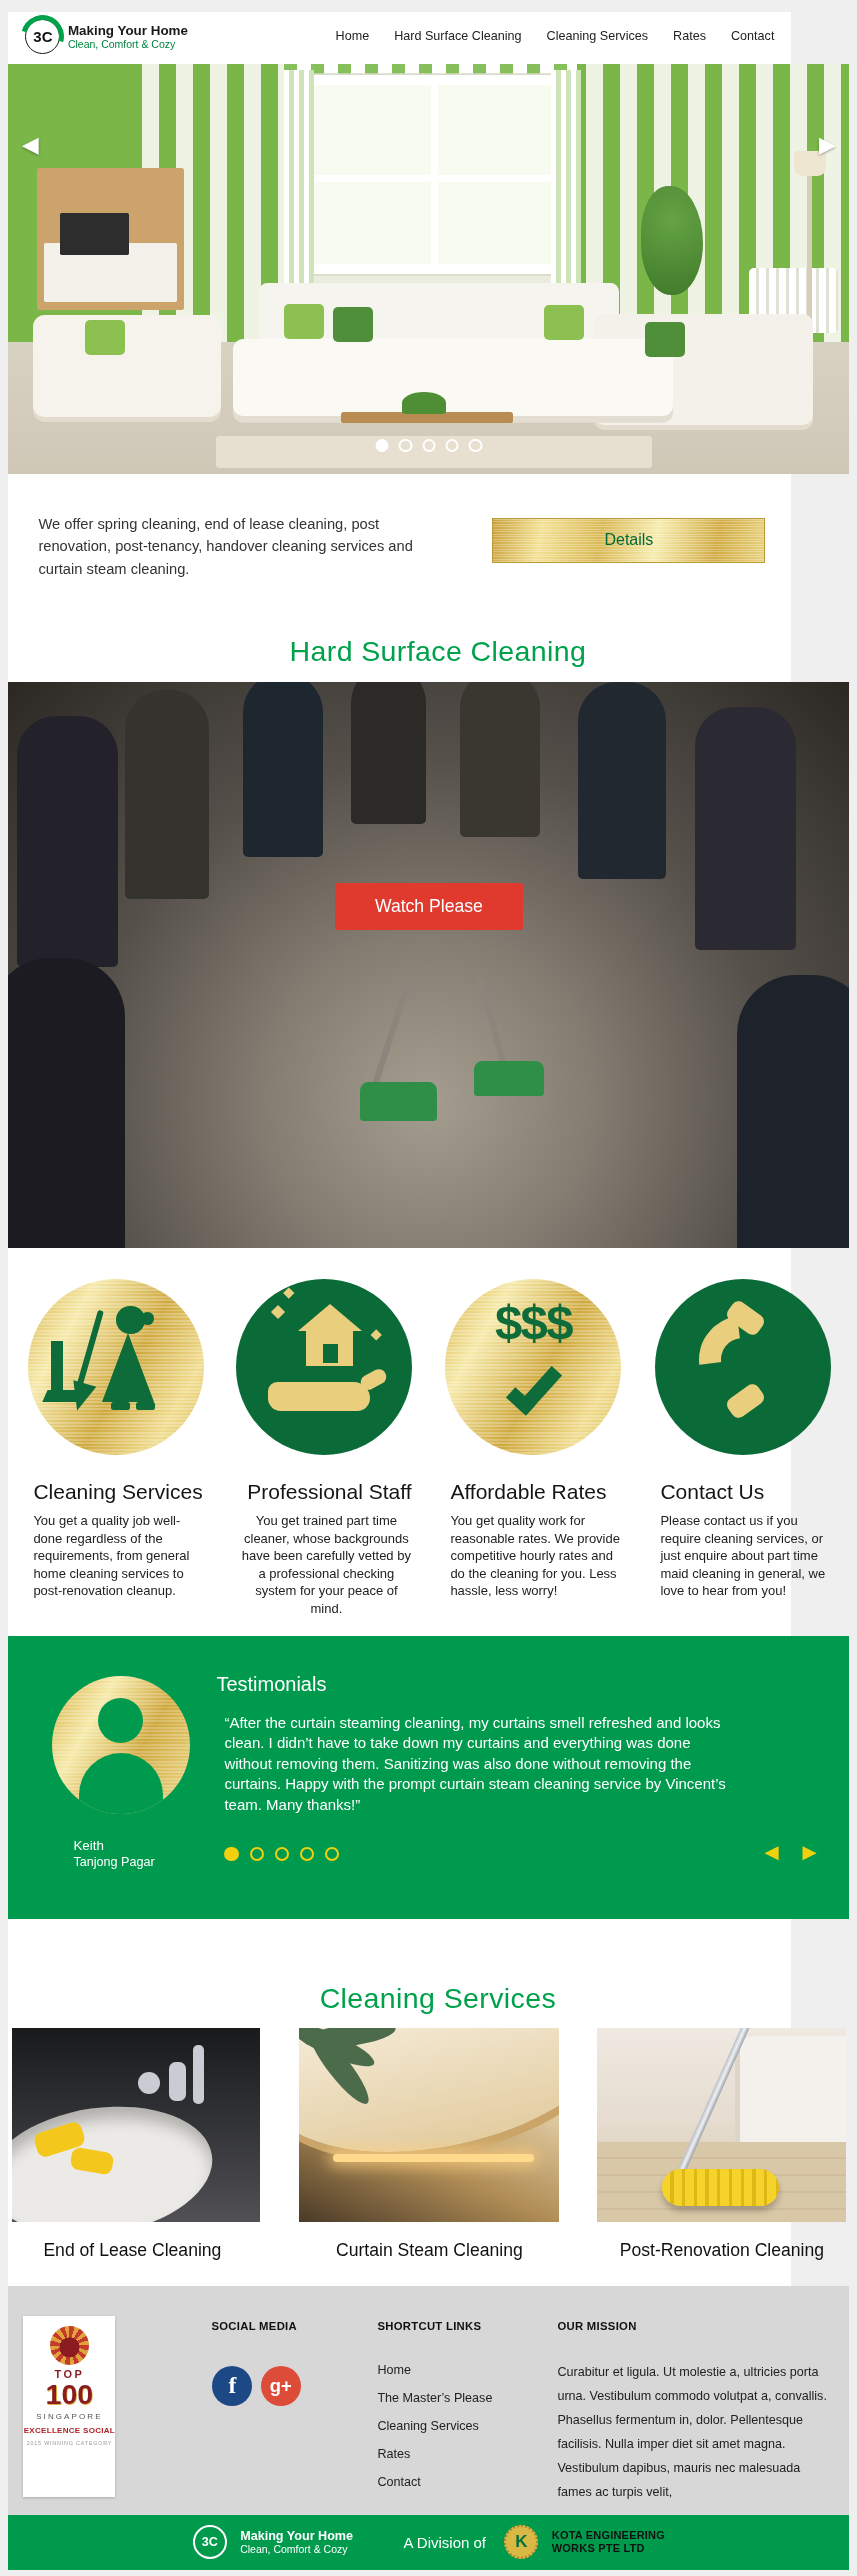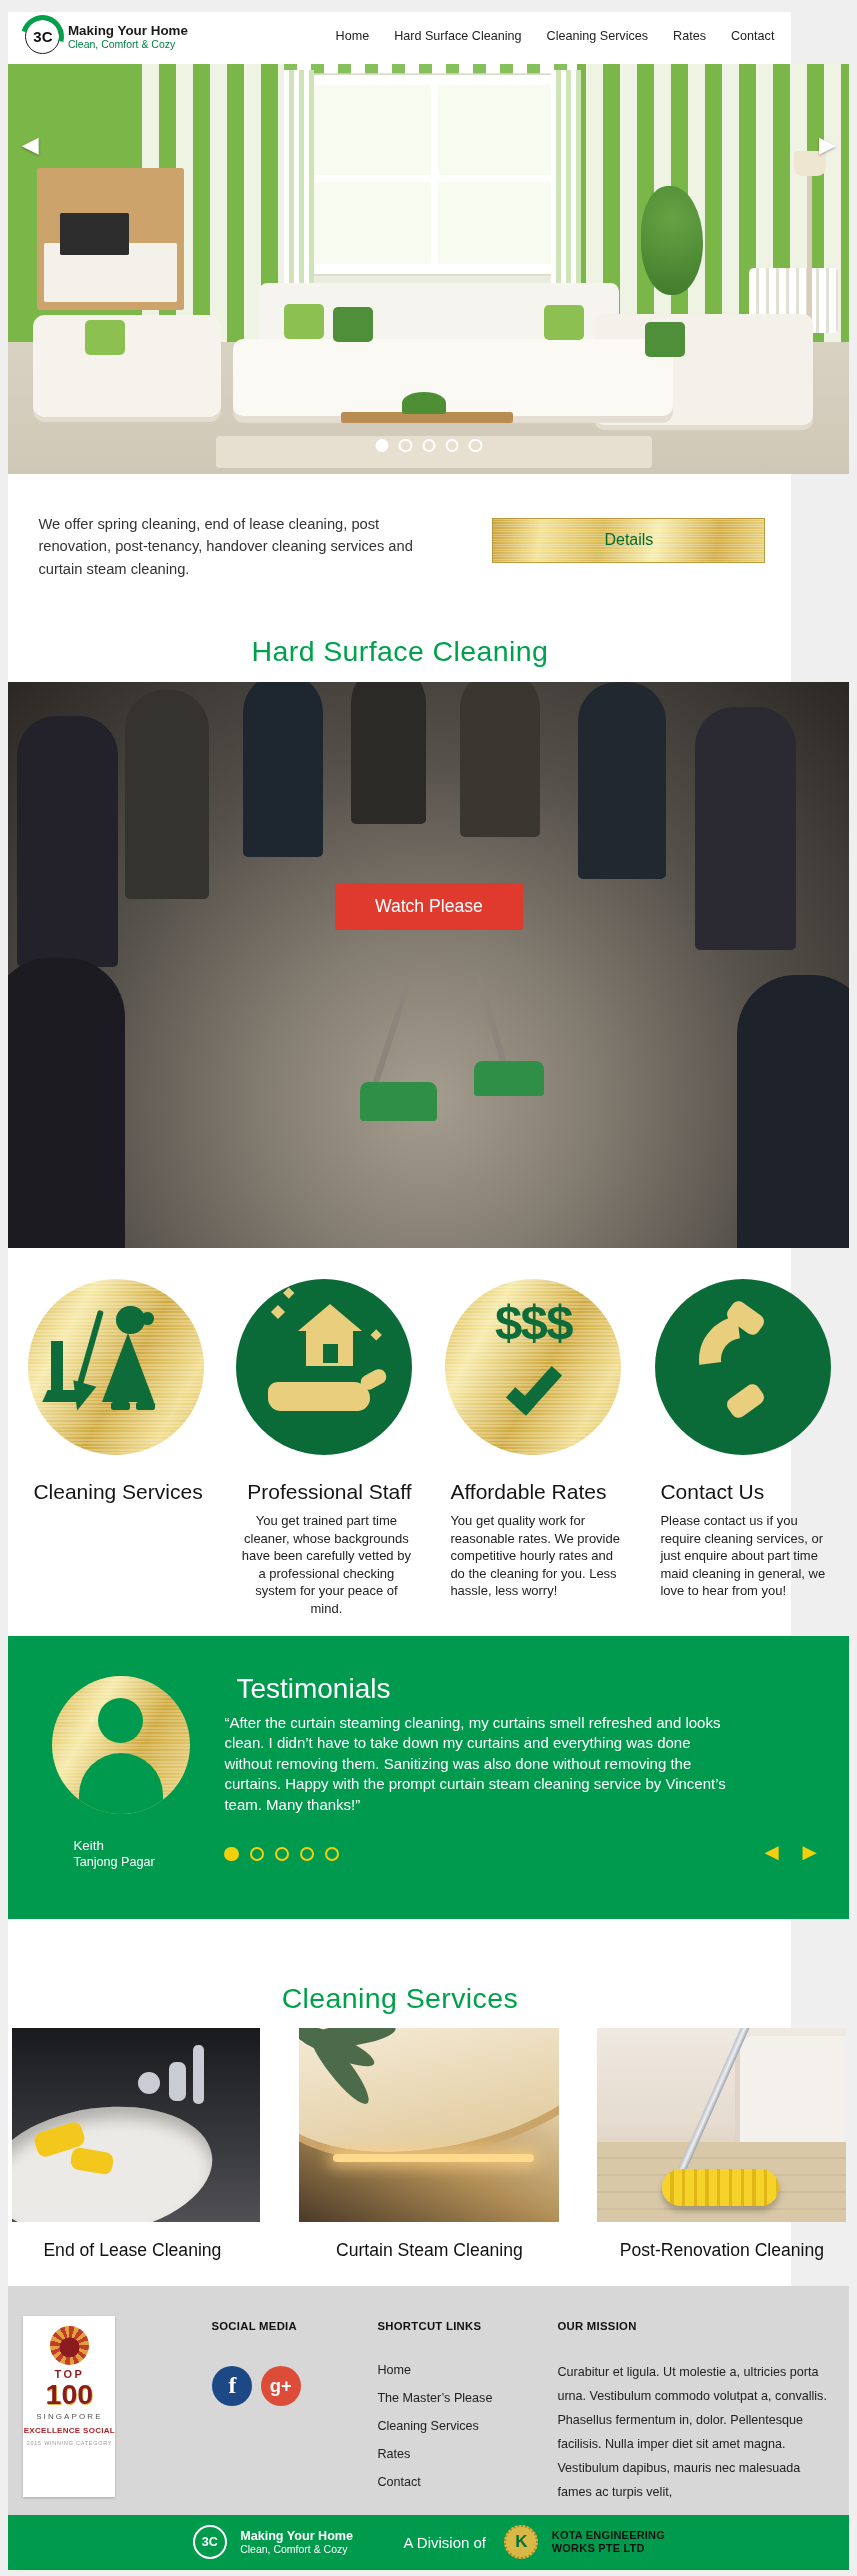--- a/index.html
+++ b/index.html
@@ -1,19 +1,19 @@
 <!DOCTYPE html>
 <html style="font-size:13.4px"><head>
 <meta charset="utf-8">
 <style>
   * { margin:0; padding:0; box-sizing:border-box; }
   html,body { width:858px; }
   body { font-family:"Liberation Sans", sans-serif; background:#efefef; }
   .page { position:relative; width:858px; height:2576px; background:#efefef; overflow:hidden; }
-  .site { position:absolute; left:8.4px; top:11.7px; width:783px; height:2558px; background:#ffffff; }
+  .site { position:absolute; left:8.4px; top:11.7px; width:783px; height:2558px; background:#ffffff;padding-left:38px; }
 
   
   .header { position:absolute; top:0; left:0; width:100%; height:52px; background:#fff; }
   .brand { position:absolute; left:17px; top:7.5px; display:flex; align-items:center; gap:7.5px; }
   .logo-badge { width:35px; height:35px; border-radius:50%; border:1.7px solid #1a1a1a; position:relative;
     display:flex; align-items:center; justify-content:center; font-weight:bold; font-size:15px; color:#111; background:#fff;}
   .logo-badge::before { content:""; position:absolute; inset:-5px; border-radius:50%;
     border:5px solid transparent; border-top-color:#00a14b; border-right-color:#00a14b; transform:rotate(-30deg); }
   .brand-title { font-weight:bold; font-size:13.4px; color:#1a1a1a; line-height:15px; }
   .brand-tagline { font-size:10.5px; color:#00833f; line-height:12.6px; }
@@ -106,21 +106,21 @@
   
   .testimonials { position:absolute; top:1624px; left:0; width:841px; height:283px; background:#009a4e; }
   .avatar { position:absolute; left:44px; top:40px; width:138px; height:138px; border-radius:50%; overflow:hidden;
     background:
       repeating-linear-gradient(180deg, rgba(255,255,255,.22) 0 1.7px, rgba(0,0,0,0) 1.7px 3.4px),
       linear-gradient(120deg,#d4af3f 0%,#f6e9a8 30%,#cfa93f 60%,#f0dc8e 100%); }
   .avatar .head { position:absolute; left:46px; top:22px; width:45px; height:45px; border-radius:50%; background:#009a4e; }
   .avatar .body { position:absolute; left:27px; top:77px; width:84px; height:67px; border-radius:42px 42px 6.7px 6.7px; background:#009a4e; }
   .t-name { position:absolute; left:65px; top:201px; color:#fff; font-size:13.4px; line-height:17px; }
   .t-loc { position:absolute; left:65px; top:219px; color:#fff; font-size:12.6px; }
-  .t-title { position:absolute; left:228px; top:37px; color:#fff; font-size:28px; }
+  .t-title { position:absolute; left:208px; top:37px; color:#fff; font-size:20px; }
   .t-quote { position:absolute; left:216px; top:77px; width:503px; color:#fff; font-size:15px; line-height:20.5px; }
   .t-dots { position:absolute; left:216px; top:211px; display:flex; gap:11px; }
   .t-dot { width:14.2px; height:14.2px; border-radius:50%; border:2.1px solid #f2d00d; cursor:pointer; }
   .t-dot.active { background:#f2d00d; }
   .t-arrow { position:absolute; top:207px; color:#f2d00d; font-family:"DejaVu Sans",sans-serif; font-size:18.4px; cursor:pointer; line-height:1; }
   .t-arrow.prev { left:756px; } .t-arrow.next { left:794px; }
 
   
   .svc-img { position:absolute; top:2016px; height:194px; overflow:hidden; }
   .svc-cap { position:absolute; top:2228px; font-size:17.6px; color:#111; text-align:center; }
@@ -277,20 +277,21 @@
             <div class="ic" style="left:40px;top:27px;width:0;height:0;border-left:26px solid transparent;border-right:26px solid transparent;border-bottom:69px solid #0e6b3a;"></div>
             <div class="ic g" style="left:49px;top:96px;width:18.4px;height:8.4px;border-radius:2.5px;"></div>
             <div class="ic g" style="left:74px;top:96px;width:18.4px;height:8.4px;border-radius:2.5px;"></div>
             <div class="ic g" style="left:25px;top:3.4px;width:5.9px;height:80px;transform:rotate(16deg);border-radius:2.5px;"></div>
             <div class="ic" style="left:6.7px;top:77px;width:0;height:0;border-left:12.6px solid transparent;border-right:12.6px solid transparent;border-top:28.5px solid #0e6b3a;transform:rotate(16deg);"></div>
             <div class="ic g" style="left:-11.7px;top:35px;width:12.6px;height:55px;"></div>
             <div class="ic g" style="left:-17px;top:84px;width:40px;height:11.7px;transform:skewX(-24deg);"></div>
           </div>
         </div>
         <div class="f-title">Cleaning Services</div>
+        <div class="f-text">You get a quality job well-done regardless of the requirements, from general home cleaning services to post-renovation cleanup.</div>
       </div>
 
       <div class="feature" style="left:223px;text-align:center;">
         <div class="circle green">
           <div class="ic hhouse">
             <div class="ic gd" style="left:40px;top:27px;width:47px;height:37px;"></div>
             <div class="ic" style="left:32px;top:1.7px;width:0;height:0;border-left:32px solid transparent;border-right:32px solid transparent;border-bottom:27px solid #e9cf7d;"></div>
             <div class="ic" style="left:57px;top:42px;width:14.2px;height:18.4px;background:#0b6b38;"></div>
             <div class="ic gd" style="left:1.7px;top:80px;width:102px;height:28.5px;border-radius:13.4px 23.5px 18.4px 18.4px;"></div>
             <div class="ic gd" style="left:94px;top:70px;width:27px;height:15px;border-radius:8.4px;transform:rotate(-28deg);"></div>

